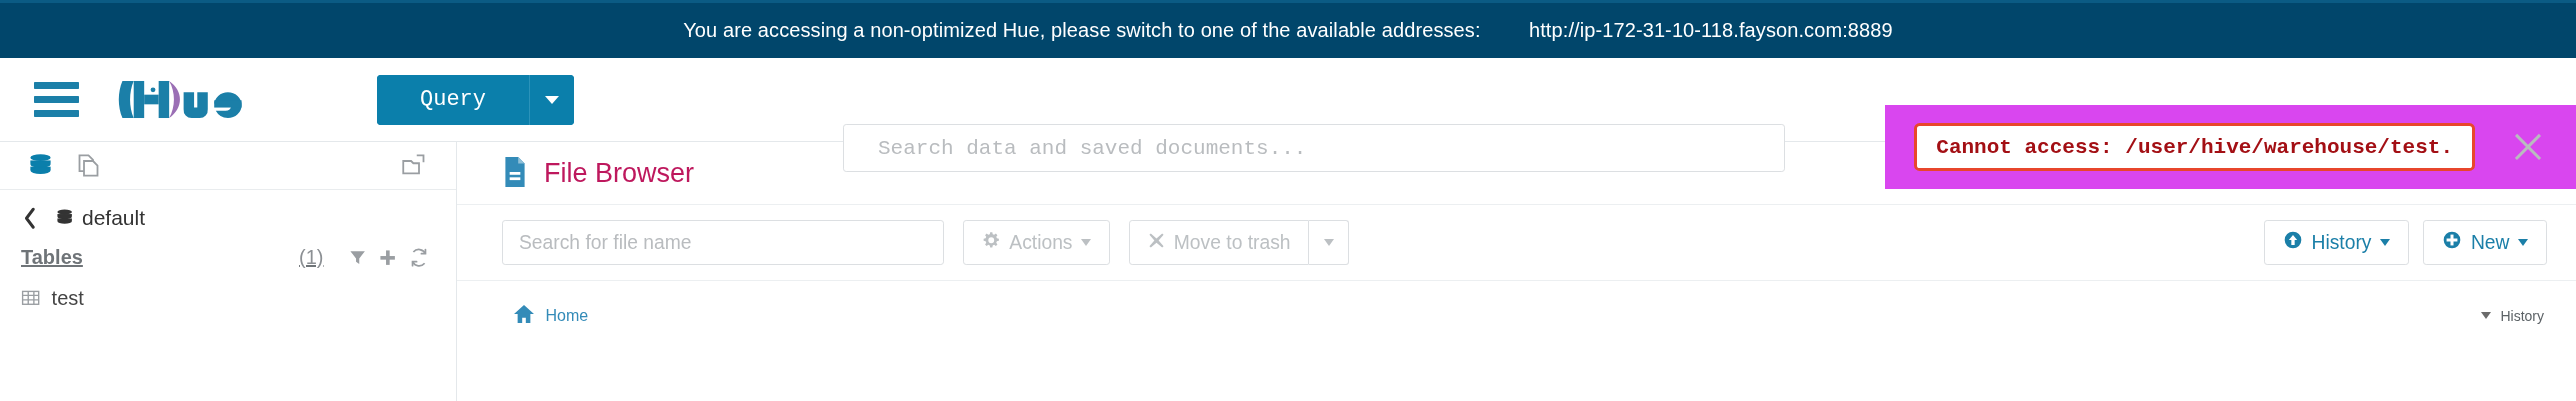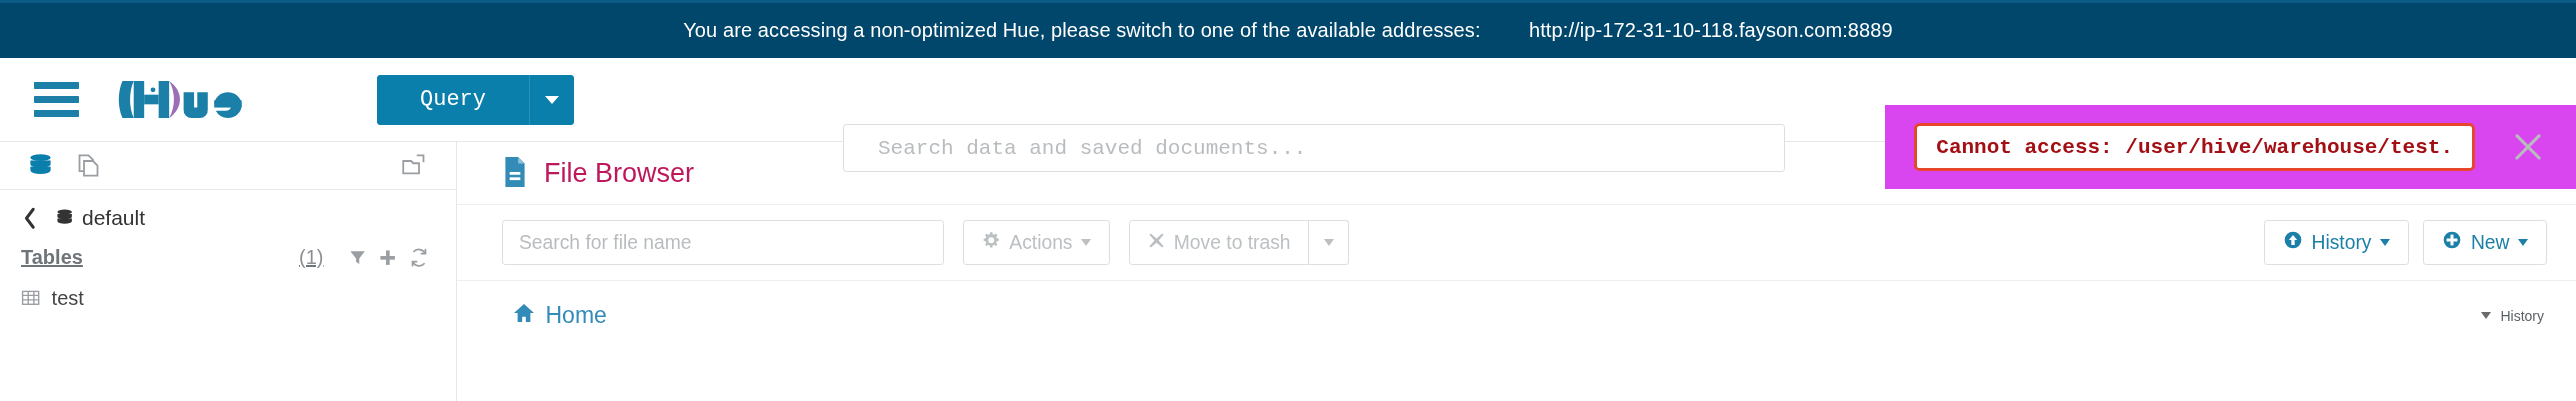--- a/index.html
+++ b/index.html
@@ -225,21 +225,21 @@
   }
   .spacer { margin-left: auto; }
 
   .breadcrumb-row {
     height: 69px;
     display: flex; align-items: center;
     padding: 0 32px 0 56px;
   }
   .crumb {
     display: flex; align-items: center; gap: 10.5px;
-    font-size: 23px; color: #338bb8; cursor: pointer;
+    font-size: 16px; color: #338bb8; cursor: pointer;
   }
   .history-link {
     margin-left: auto;
     display: flex; align-items: center; gap: 9.6px;
     font-size: 14px; color: #5c6266; cursor: pointer;
   }
 </style>
 </head>
 <body>
 

